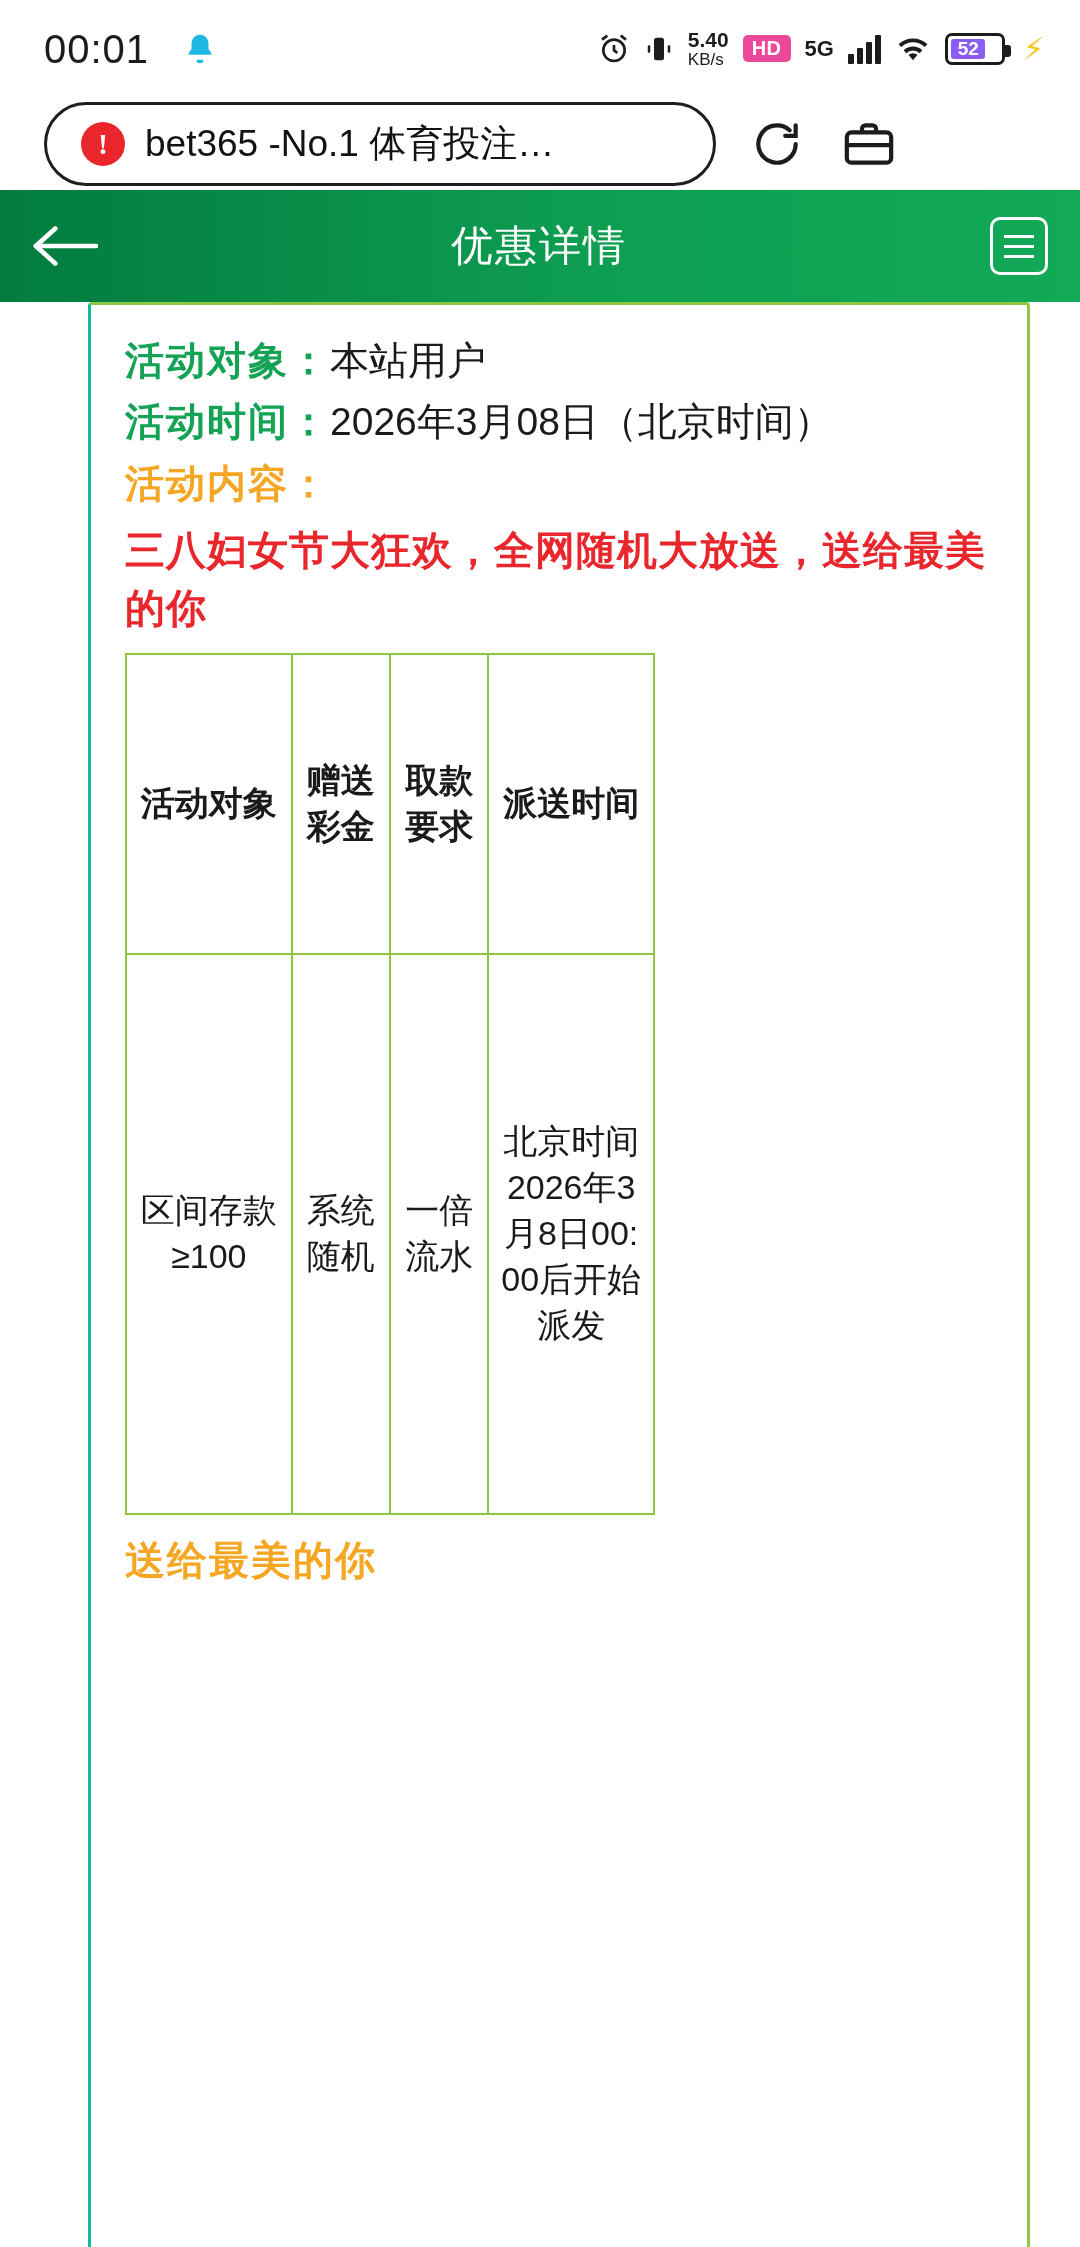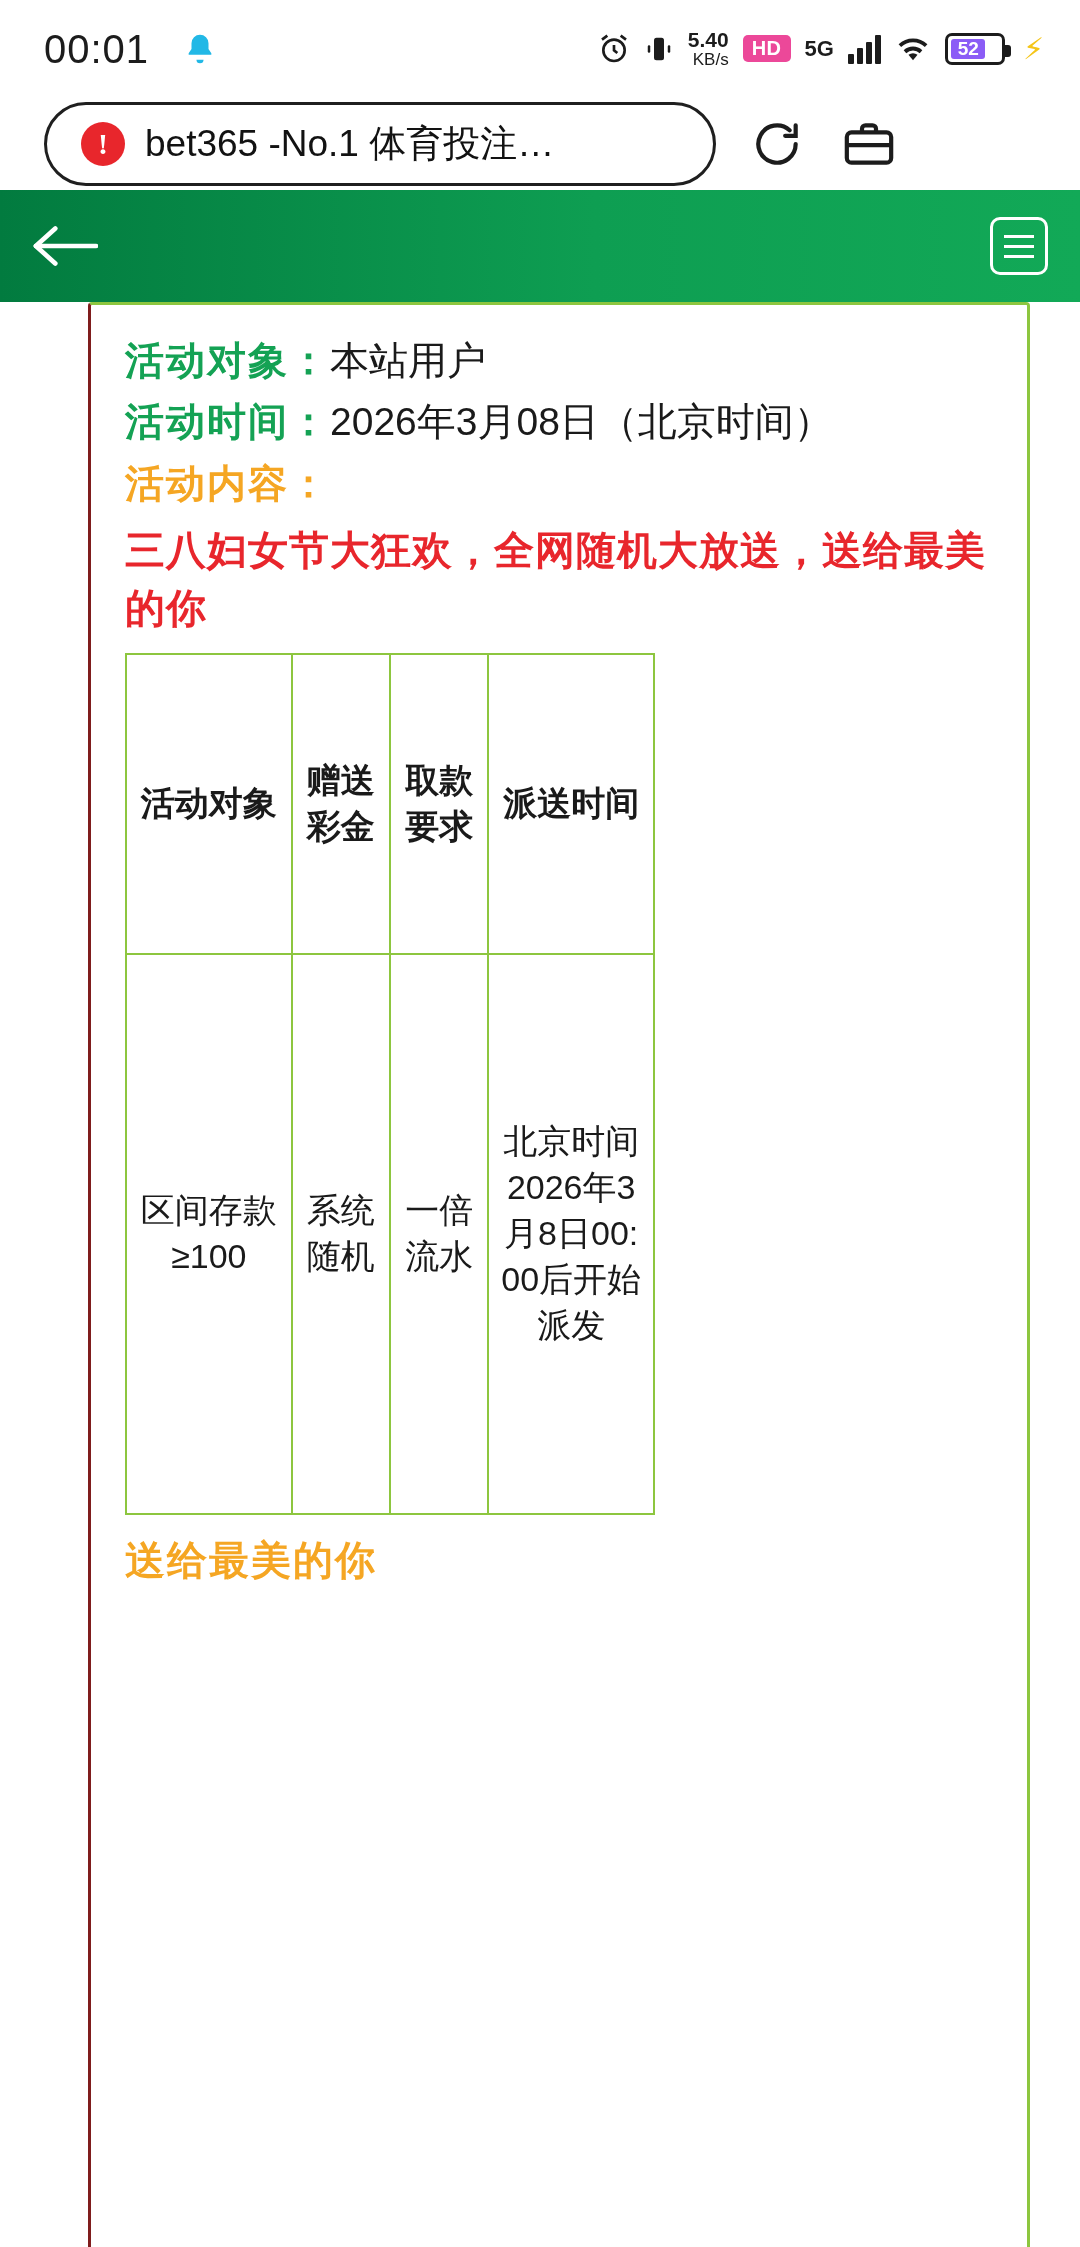--- a/index.html
+++ b/index.html
@@ -19,21 +19,21 @@
     justify-content: space-between;
     padding: 0 36px 0 44px;
     background: #ffffff;
   }
   .sb-left { display: flex; align-items: center; gap: 34px; }
   .sb-clock { font-size: 40px; color: #1c1c1c; letter-spacing: 1px; }
   .sb-bell { width: 34px; height: 34px; position: relative; }
   .sb-bell svg { display: block; }
   .sb-right { display: flex; align-items: center; gap: 14px; }
   .sb-ico { display: flex; align-items: center; justify-content: center; }
-  .kbps { font-size: 19px; line-height: 1.05; color: #1c1c1c; text-align: right; }
+  .kbps { font-size: 19px; line-height: 1.05; color: #1c1c1c; text-align: left; }
   .kbps b { display: block; font-size: 21px; font-weight: 700; }
   .kbps i { display: block; font-style: normal; font-size: 17px; }
   .hd-badge {
     font-size: 20px; font-weight: 700; color: #fff; background: #ec4899;
     border-radius: 5px; padding: 2px 9px; letter-spacing: .5px;
   }
   .g5 { font-size: 22px; font-weight: 600; color: #1c1c1c; }
   .bars { display: flex; align-items: flex-end; gap: 3px; height: 30px; }
   .bars i { width: 6px; background: #1c1c1c; display: block; border-radius: 1px; }
   .bars i:nth-child(1) { height: 10px; }
@@ -110,21 +110,21 @@
   
   .content {
     padding: 0;
     background: #ffffff;
     height: calc(2247px - 98px - 92px - 112px);
     overflow: hidden;
     position: relative;
   }
   .card {
     margin: 0 50px 0 88px;
-    border-left: 3px solid #7f1d1d;
+    border-left: 3px solid #14b8a6;
     border-right: 3px solid #8dc63f;
     border-top: 3px solid #8dc63f;
     border-radius: 4px 4px 0 0;
     padding: 28px 34px 0 34px;
     min-height: 100%;
   }
   .line { font-size: 39px; line-height: 1.42; color: #1a1a1a; }
   .lbl-green { color: #14a254; font-weight: 700; letter-spacing: 2px; }
   .lbl-orange { color: #f5a623; font-weight: 700; letter-spacing: 2px; }
   .row { margin-bottom: 6px; }
@@ -239,20 +239,21 @@
 </div>
 
 <div class="appbar">
   <div class="appbar-inner">
     <div class="back-arrow">
       <svg width="66" height="50" viewBox="0 0 34 24" fill="none" stroke="#ffffff" stroke-width="2.4" stroke-linecap="round" stroke-linejoin="round">
           <path d="M33 12H2"></path>
           <path d="M12 3L2 12l10 9"></path>
         </svg>
     </div>
+    <div class="appbar-title">优惠详情</div>
     <div class="menu-btn">
         <span></span>
         <span></span>
         <span></span>
       </div>
   </div>
 </div>
 
 <div class="content">
   <div class="card">

